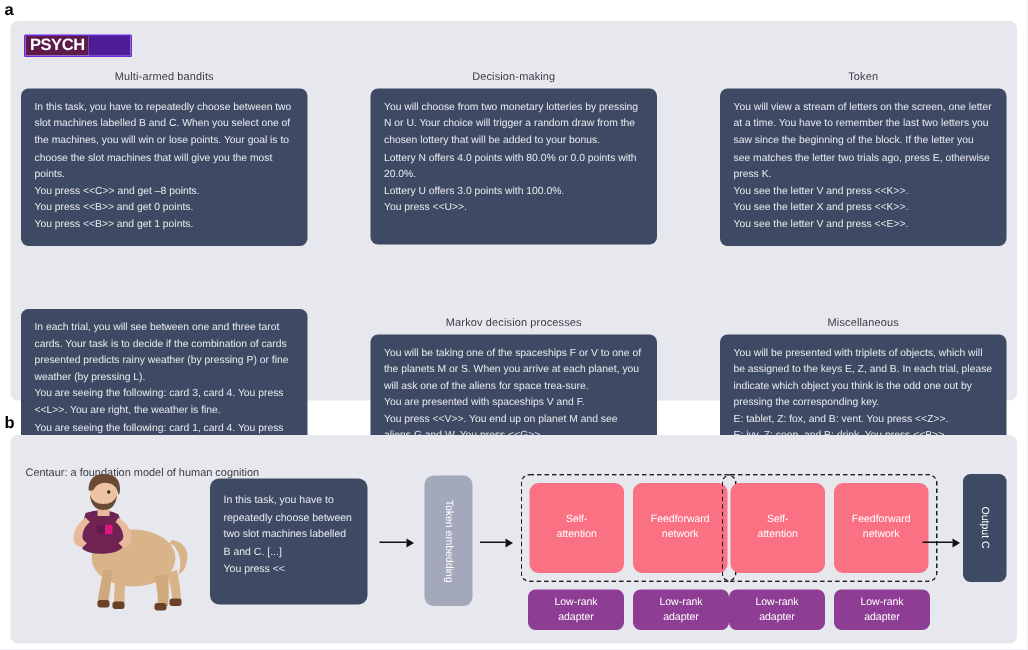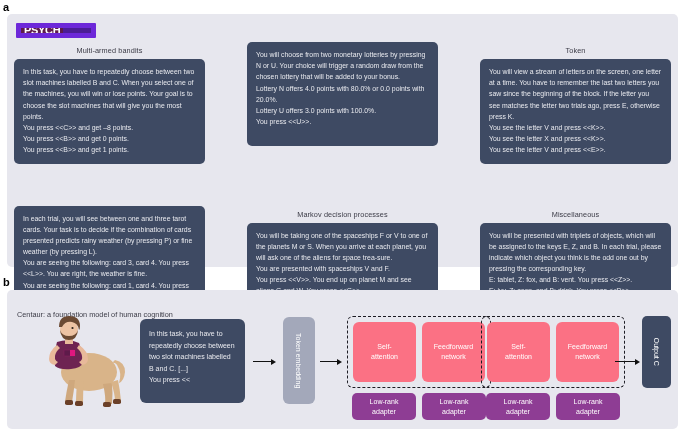--- a/index.html
+++ b/index.html
@@ -32,21 +32,21 @@
     background: #e7e7ee;
     border-radius: 5px;
   }
 
   .logo {
     position: absolute;
     left: 9px; top: 9px;
     height: 15px;
     display: flex;
     align-items: stretch;
-    border: 5px solid #6d28d9;
+    border: 1px solid #6d28d9;
     border-radius: 1px;
     overflow: hidden;
   }
   .logo-left {
     background: #5e1b4a;
     color: #ffffff;
     font-size: 11px;
     font-weight: bold;
     letter-spacing: -0.3px;
     padding: 0 3px 0 3px;
@@ -273,20 +273,21 @@
       <div class="task-title">Multi-armed bandits</div>
       <div class="task-card">
           <p>In this task, you have to repeatedly choose between two slot machines labelled B and C. When you select one of the machines, you will win or lose points. Your goal is to choose the slot machines that will give you the most points.
 You press &lt;&lt;C&gt;&gt; and get –8 points.
 You press &lt;&lt;B&gt;&gt; and get 0 points.
 You press &lt;&lt;B&gt;&gt; and get 1 points.</p>
         </div>
     </div>
 
     <div class="task-col">
+      <div class="task-title">Decision-making</div>
       <div class="task-card">
           <p>You will choose from two monetary lotteries by pressing N or U. Your choice will trigger a random draw from the chosen lottery that will be added to your bonus.
 Lottery N offers 4.0 points with 80.0% or 0.0 points with 20.0%.
 Lottery U offers 3.0 points with 100.0%.
 You press &lt;&lt;U&gt;&gt;.</p>
         </div>
     </div>
 
     <div class="task-col">
       <div class="task-title">Token</div>

